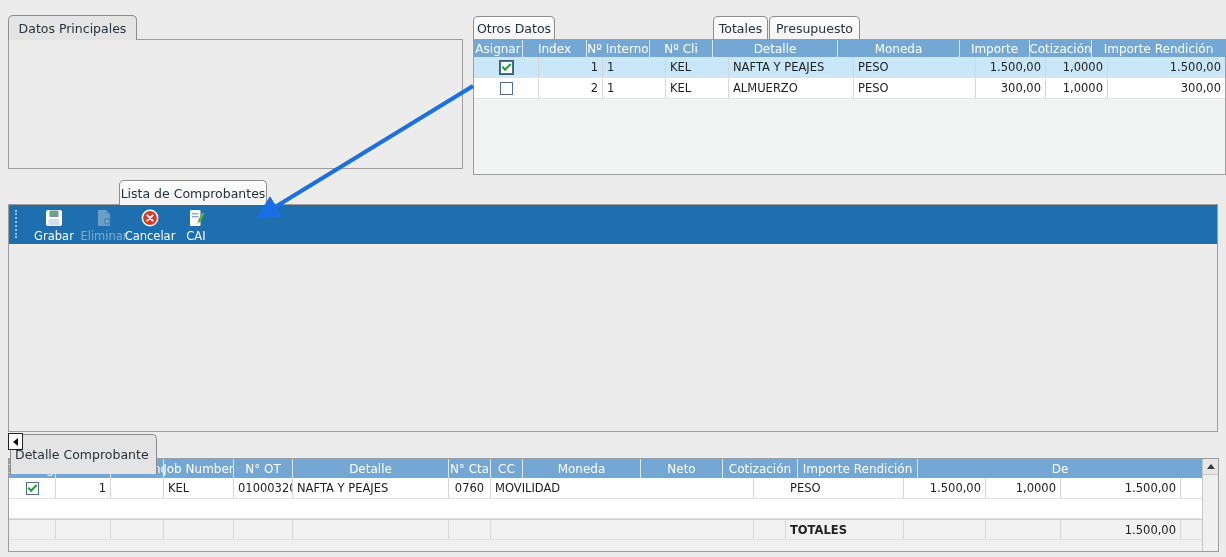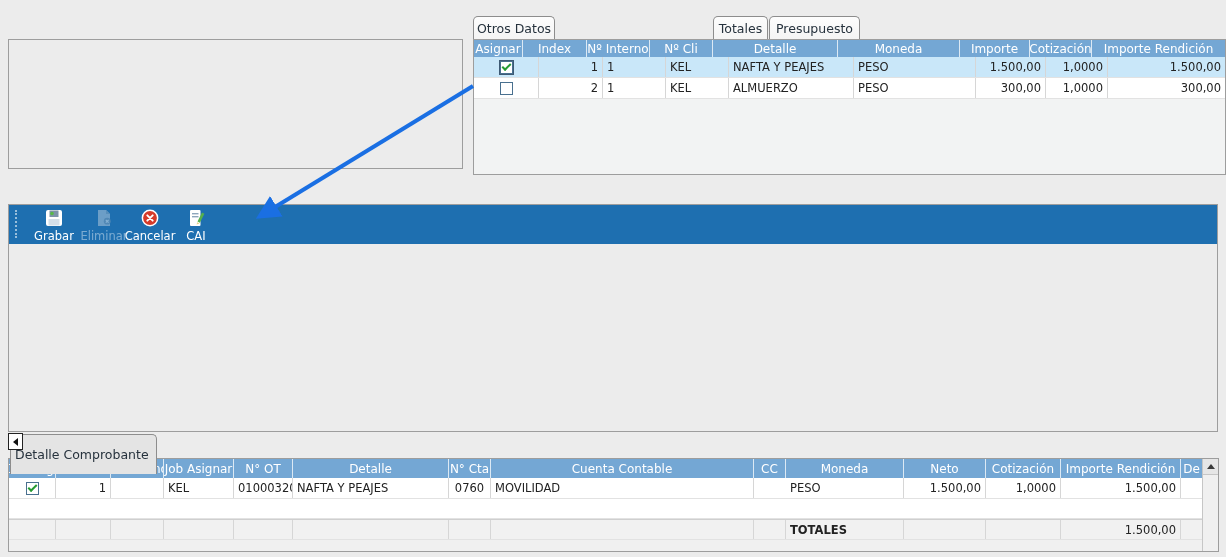--- a/index.html
+++ b/index.html
@@ -61,20 +61,23 @@
   .tabscroll{position:absolute;box-sizing:border-box;background:#fff;border:1px solid #222;
         display:flex;align-items:center;justify-content:center;z-index:5;}
   .tabscroll::after{content:"";border:4px solid transparent;border-right:5px solid #111;margin-left:-4px;}
   .annot{position:absolute;left:0;top:0;z-index:9;pointer-events:none;}
 </style>
 </head>
 <body>
 
 <div class="screen">
 
+  <div class="tab active" style="left:8px;top:15px;width:129px;height:25px;">
+    <span>Datos Principales</span>
+  </div>
   <div class="panel" style="left:8px;top:39px;width:455px;height:130px;"></div>
 
   <div class="lbl" style="left:35px;top:57px;">Ejercicio</div>
   <div class="inp dis combo" style="left:203px;top:54px;width:247px;height:20px;">
     <span>0002 01/01/2021-31/12/2021</span>
   </div>
 
   <div class="lbl" style="left:35px;top:81px;">N° Rendición</div>
   <div class="inp dis num" style="left:203px;top:79px;width:94px;height:20px;border-color:#7c7c7c;">
     <span>000001</span>
@@ -135,20 +138,23 @@
       <div class="c" style="width:63px;">1</div>
       <div class="c" style="width:63px;">KEL</div>
       <div class="c" style="width:125px;">ALMUERZO</div>
       <div class="c" style="width:122px;">PESO</div>
       <div class="c r" style="width:70px;">300,00</div>
       <div class="c r" style="width:62px;">1,0000</div>
       <div class="c r" style="flex:1;border-right:none;">300,00</div>
     </div>
   </div>
 
+  <div class="tab" style="left:119px;top:180px;width:148px;height:25px;">
+    <span>Lista de Comprobantes</span>
+  </div>
   <div class="panel" style="left:8px;top:204px;width:1210px;height:228px;"></div>
 
   <div class="toolbar" style="left:9px;top:205px;width:1208px;height:39px;">
     <div class="grip"></div>
 
     <div class="tbtn" style="left:18px;width:54px;">
       <svg width="20" height="20" viewBox="0 0 20 20">
         <rect x="2" y="2" width="16" height="16" rx="2" fill="#fff"></rect>
         <rect x="5.5" y="2.5" width="9" height="6.5" fill="#7d93a8"></rect>
         <circle cx="8" cy="5.5" r="1.8" fill="#57b947"></circle>
@@ -303,25 +309,24 @@
     <span>Detalle Comprobante</span>
   </div>
   <div class="tabscroll" style="left:8px;top:433px;width:15px;height:17px;"></div>
 
   <div class="grid" style="left:8px;top:458px;width:1211px;height:94px;background:#f0f0f0;">
     <div style="position:absolute;left:0;top:0;right:16px;bottom:0;">
       <div class="g-head" style="height:19px;">
         <div class="c" style="width:47px;">Desasig.</div>
         <div class="c" style="width:55px;">Index</div>
         <div class="c" style="width:53px;">N° Interno</div>
-        <div class="c" style="width:70px;">Job Asignar</div>
+        <div class="c" style="width:70px;">Job Number</div>
         <div class="c" style="width:59px;">N° OT</div>
         <div class="c" style="width:156px;">Detalle</div>
         <div class="c" style="width:42px;">N° Cta</div>
-        <div class="c" style="width:263px;">Cuenta Contable</div>
         <div class="c" style="width:32px;">CC</div>
         <div class="c" style="width:118px;">Moneda</div>
         <div class="c" style="width:82px;">Neto</div>
         <div class="c" style="width:75px;">Cotización</div>
         <div class="c" style="width:120px;">Importe Rendición</div>
         <div class="c" style="flex:1;border-right:none;">De</div>
       </div>
       <div class="g-row" style="height:20px;">
         <div class="c ctr" style="width:47px;">
           <span class="cb checked"></span>

